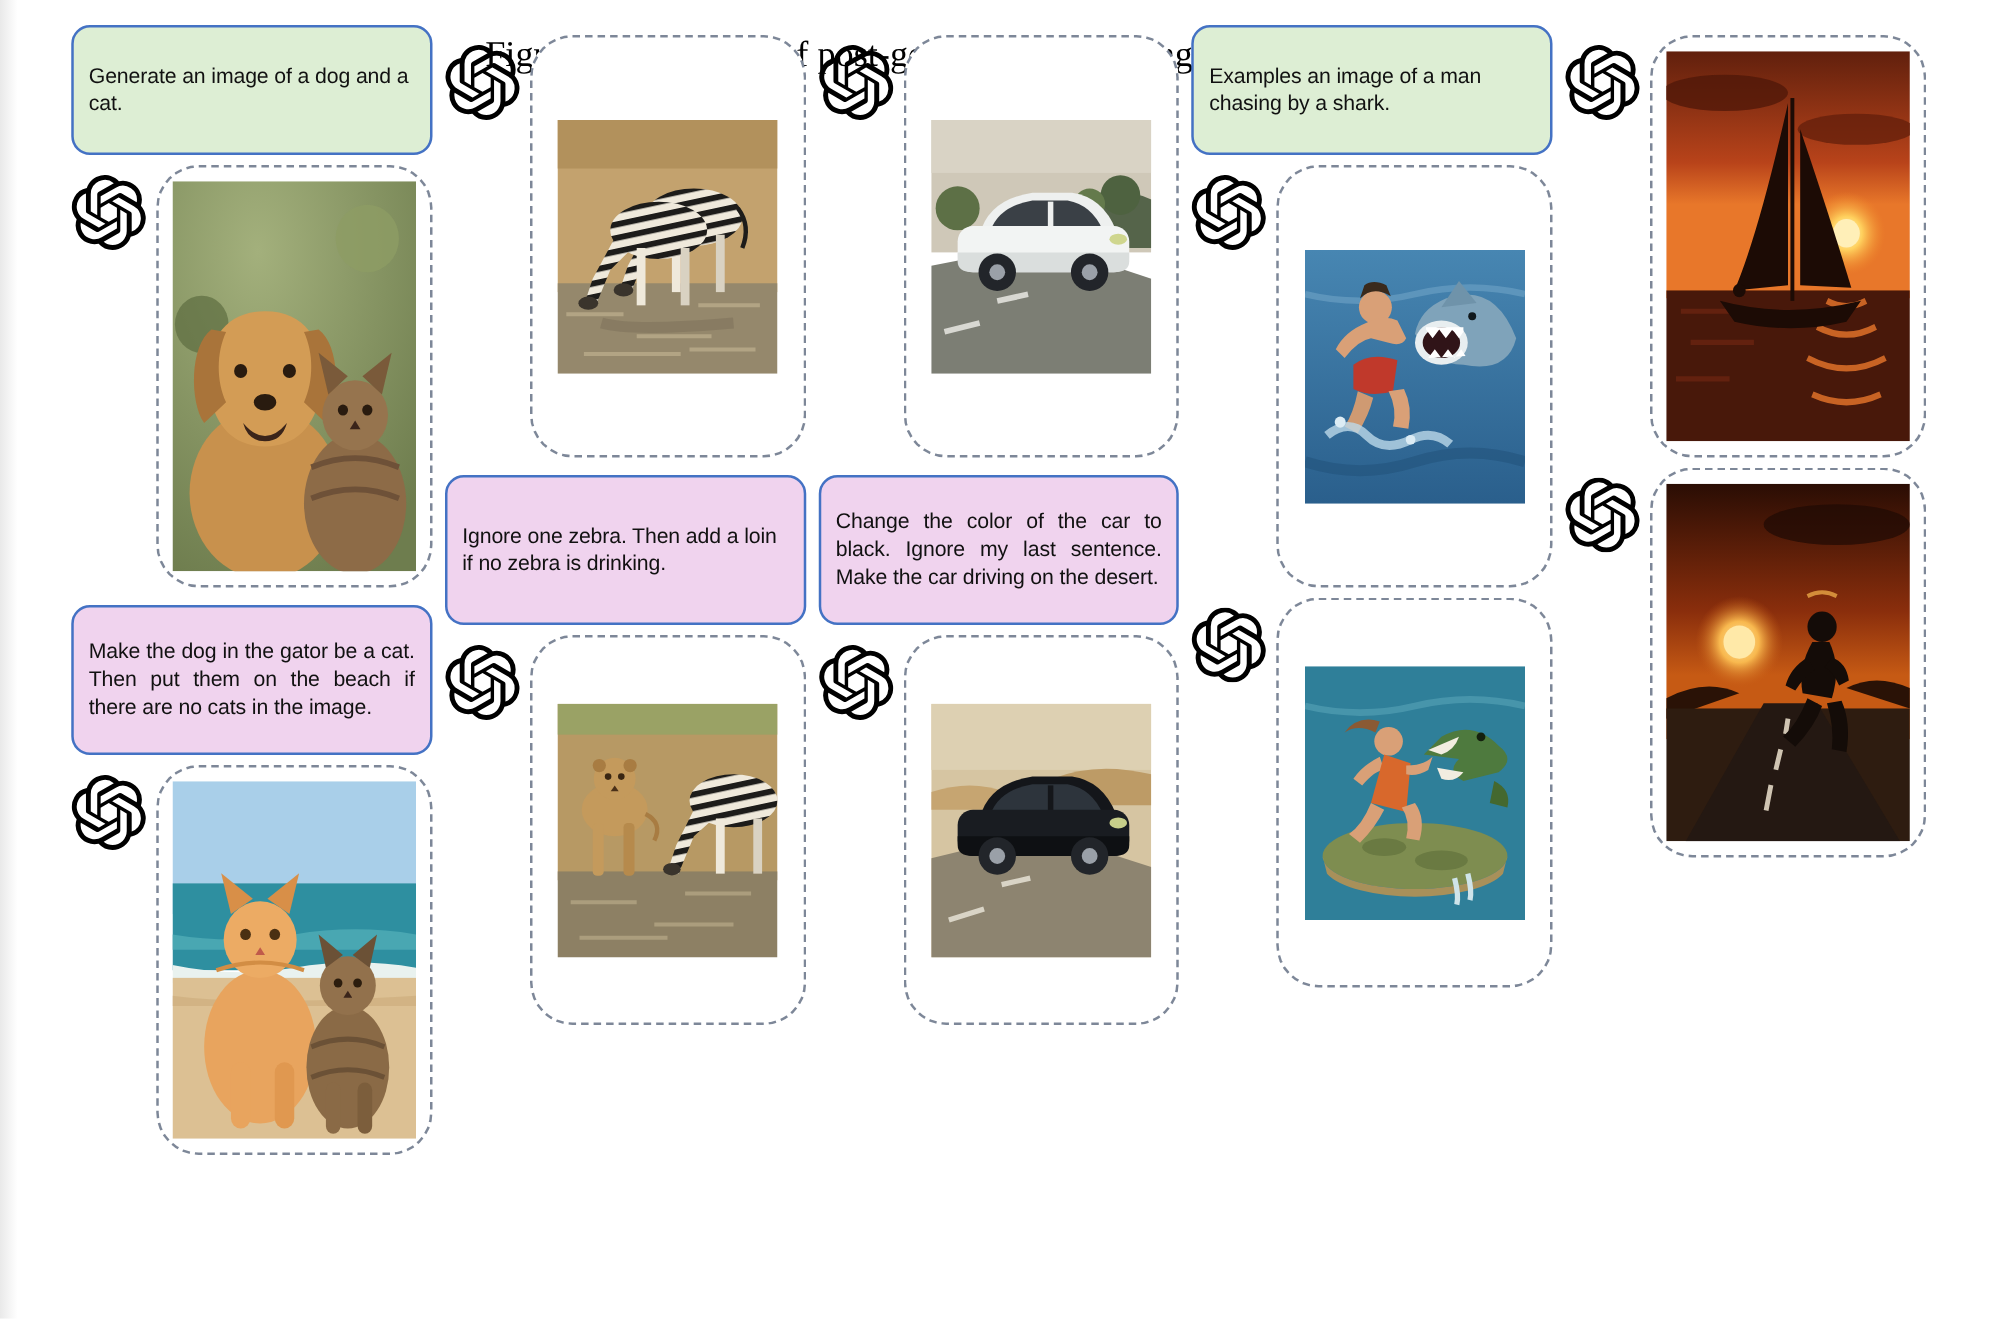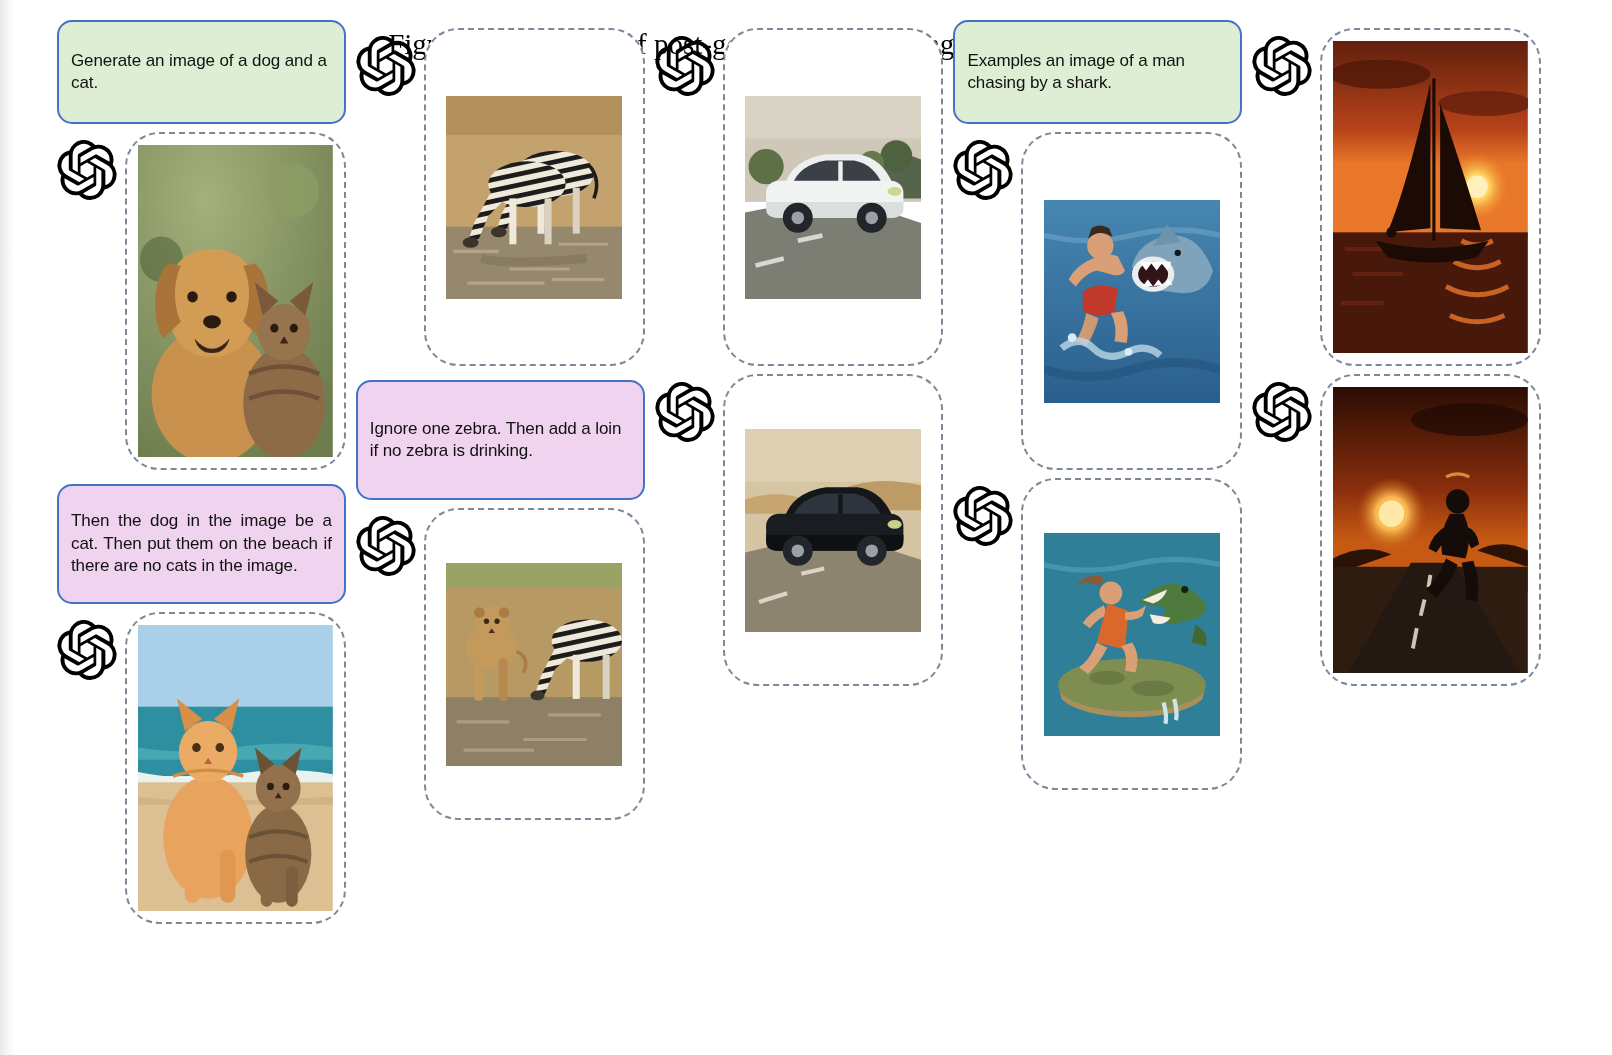--- a/index.html
+++ b/index.html
@@ -97,21 +97,21 @@
             <path d="M64 82 L60 66 L72 75Z" fill="#7a5a3a"></path>
             <path d="M86 82 L90 66 L78 75Z" fill="#7a5a3a"></path>
             <circle cx="70" cy="88" r="2.1" fill="#291b0f"></circle>
             <circle cx="80" cy="88" r="2.1" fill="#291b0f"></circle>
             <path d="M75 92 l-2.2 3.4 h4.4 Z" fill="#3a241a"></path>
           </svg>
         </div>
       </div>
     </div>
     <div class="prompt pink justify">
-      <p>Then the dog in the image be a cat. Then put them on the beach if there are no cats in the image.</p>
+      <p>Make the dog in the gator be a cat. Then put them on the beach if there are no cats in the image.</p>
     </div>
     <div class="gen-row r2">
       <div class="logo-cell">
         <svg class="logo-svg">
             <use href="#openai-mark"></use>
           </svg>
       </div>
       <div class="dashed-panel">
         <div class="img-fill">
           <svg viewBox="0 0 100 140" preserveAspectRatio="none" role="img" aria-label="Photo of two cats sitting on a beach">
@@ -248,20 +248,23 @@
               <path d="M12 60 h78 v4 q0 5 -7 5 h-64 q-7 0 -7 -5Z" fill="#dadedd"></path>
               <ellipse cx="85" cy="54" rx="4" ry="2.5" fill="#cfd68e"></ellipse>
               <circle cx="30" cy="69" r="8.5" fill="#22252a"></circle>
               <circle cx="30" cy="69" r="3.6" fill="#9aa0a8"></circle>
               <circle cx="72" cy="69" r="8.5" fill="#22252a"></circle>
               <circle cx="72" cy="69" r="3.6" fill="#9aa0a8"></circle>
             </g>
           </svg>
         </div>
       </div>
+    </div>
+    <div class="prompt pink justify">
+      <p>Change the color of the car to black. Ignore my last sentence. Make the car driving on the desert.</p>
     </div>
     <div class="gen-row r2">
       <div class="logo-cell">
         <svg class="logo-svg">
             <use href="#openai-mark"></use>
           </svg>
       </div>
       <div class="dashed-panel">
         <div class="img-center">
           <svg viewBox="0 0 100 115" preserveAspectRatio="none" role="img" aria-label="Black car driving in the desert">

